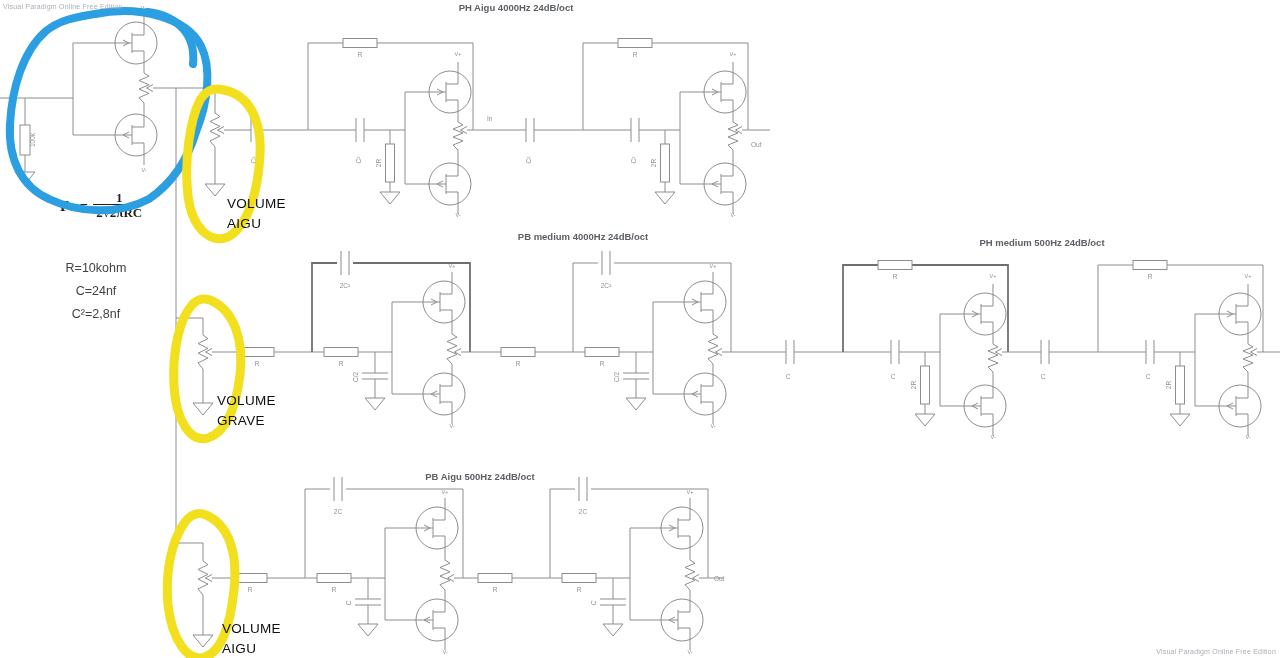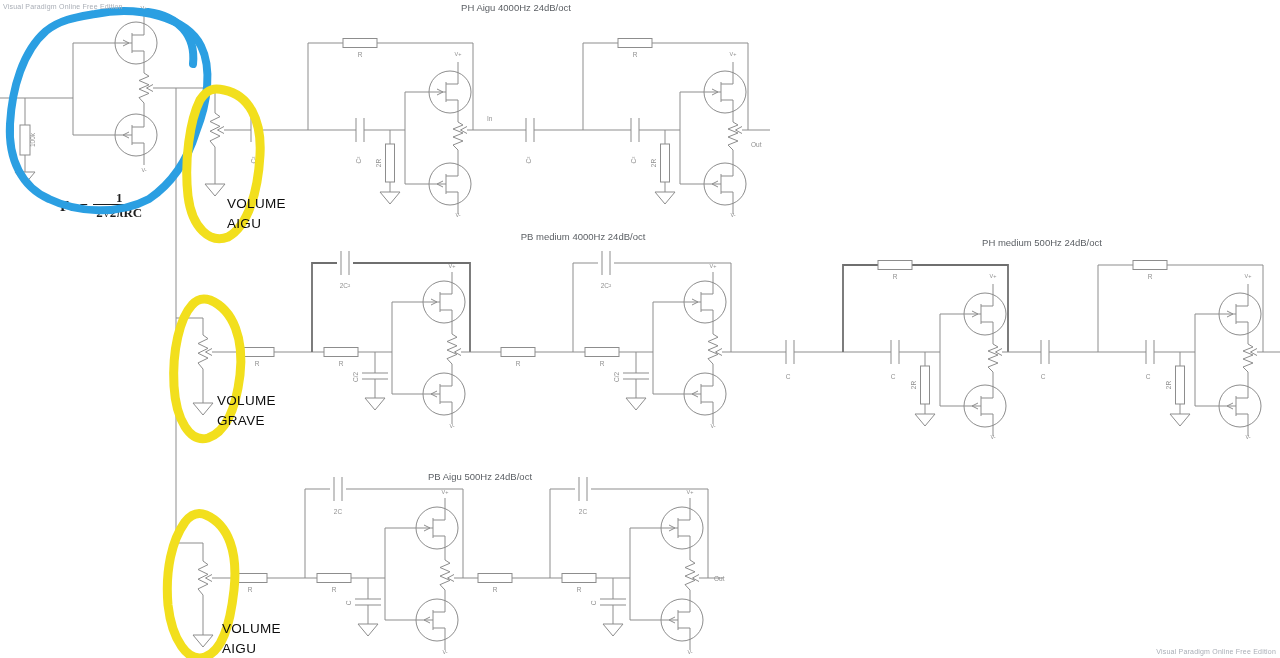--- a/index.html
+++ b/index.html
@@ -6,21 +6,21 @@
   #canvas{position:relative;width:1280px;height:658px;background:#ffffff;overflow:hidden;
           font-family:"Liberation Sans",sans-serif;}
   svg.layer{position:absolute;left:0;top:0;}
   #circuit{z-index:1;}
   #annot{z-index:3;}
   .overlay{position:absolute;z-index:4;}
   .under{z-index:2;}
   .wm{position:absolute;font-size:7px;color:#a9aeb6;letter-spacing:.2px;z-index:5;}
   .wm-tl{left:3px;top:3px;}
   .wm-br{right:4px;bottom:3px;}
-  .ftitle{position:absolute;font-size:9.5px;color:#5c6065;transform:translateX(-50%);white-space:nowrap;}
+  .ftitle{position:absolute;font-size:9.5px;color:#5c6065;transform:translateX(-50%);white-space:nowrap;font-weight:bold;}
   .formula{position:absolute;display:flex;align-items:center;gap:5px;
            font-family:"Liberation Serif",serif;color:#1e1e1e;font-weight:bold;}
   .flhs{font-size:15px;}
   .frac{display:inline-flex;flex-direction:column;text-align:center;font-size:13px;}
   .num{line-height:12px;}
   .den{border-top:1.4px solid #1e1e1e;padding:0 3px;line-height:16px;white-space:nowrap;}
   .ol{text-decoration:overline;}
   .params{position:absolute;width:72px;text-align:center;color:#424242;font-size:12.5px;}
   .params div{margin-bottom:9px;white-space:nowrap;}
   .vol{position:absolute;font-size:13.5px;color:#0e0e0e;line-height:19.5px;letter-spacing:.3px;white-space:nowrap;margin-top:23px;}
@@ -608,20 +608,25 @@
     <path class="annot-path yellow" stroke-width="9" d="M 224,90 C 249,95 262,120 260,155 C 258,192 248,226 228,237 C 210,244 192,228 188,196 C 184,160 190,120 200,100 C 208,88 215,88 224,90 Z" stroke="#f2df1d"></path>
     <path class="annot-path yellow" stroke-width="9" d="M 210,300 C 234,310 244,340 240,375 C 236,408 226,432 208,438 C 190,443 176,420 174,386 C 172,350 180,318 192,305 C 198,298 204,298 210,300 Z" stroke="#f2df1d"></path>
     <path class="annot-path yellow" stroke-width="9" d="M 206,515 C 229,525 238,553 234,590 C 230,626 222,651 205,657 C 188,663 172,640 168,605 C 165,570 172,540 185,522 C 192,513 199,512 206,515 Z" stroke="#f2df1d"></path>
   </svg>
 
   <div class="ftitle overlay" style="left:516px;top:2px">PH Aigu 4000Hz 24dB/oct</div>
   <div class="ftitle overlay" style="left:583px;top:231px">PB medium 4000Hz 24dB/oct</div>
   <div class="ftitle overlay" style="left:1042px;top:237px">PH medium 500Hz 24dB/oct</div>
   <div class="ftitle overlay" style="left:480px;top:471px">PB Aigu 500Hz 24dB/oct</div>
 
+  <div class="params overlay" style="left:60px;top:261px">
+    <div>R=10kohm</div>
+    <div>C=24nf</div>
+    <div>C²=2,8nf</div>
+  </div>
 
   <div class="vol overlay" style="left:227px;top:171px">
     <div>VOLUME</div>
     <div>AIGU</div>
   </div>
   <div class="vol overlay" style="left:217px;top:368px">
     <div>VOLUME</div>
     <div>GRAVE</div>
   </div>
   <div class="vol overlay" style="left:222px;top:596px">

